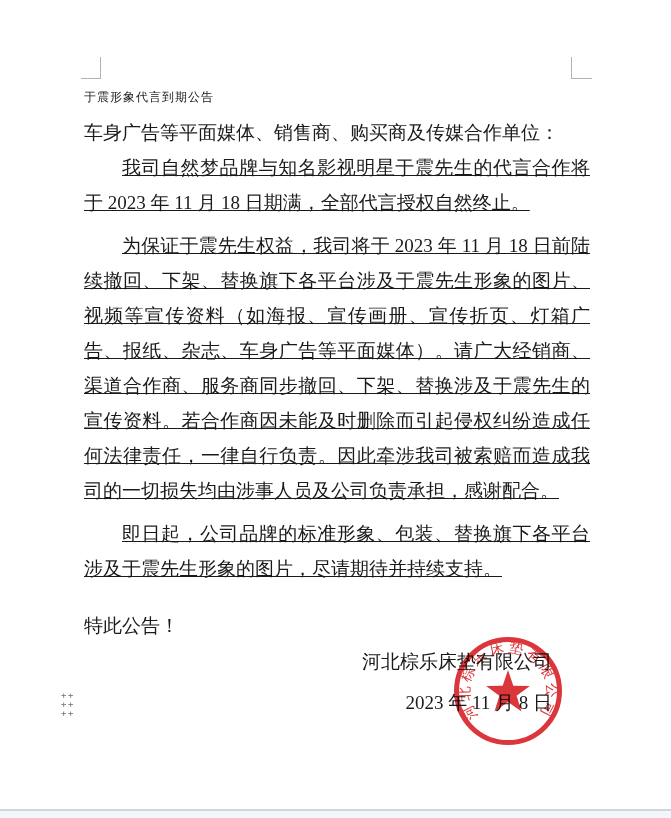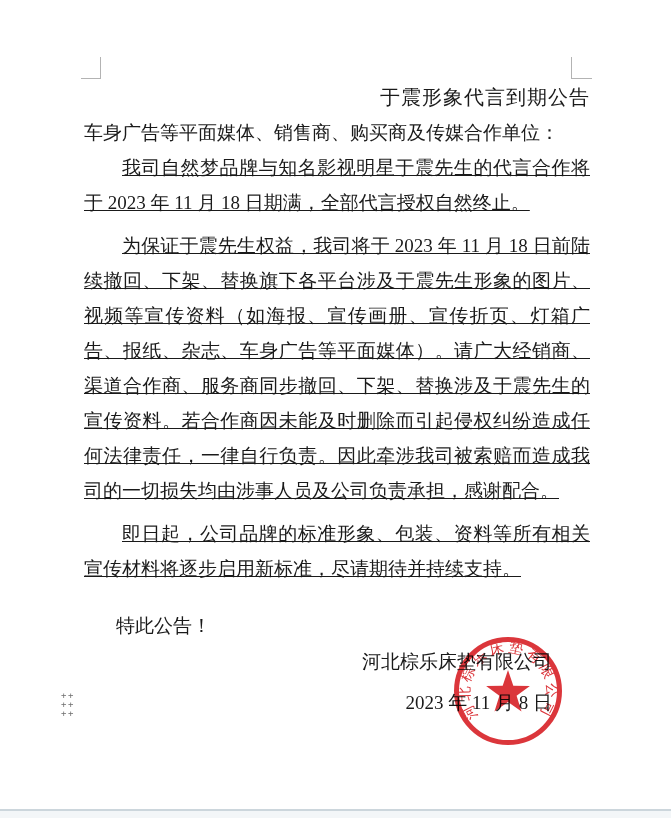--- a/index.html
+++ b/index.html
@@ -30,38 +30,37 @@
   .content {
     position: absolute;
     left: 84px; top: 0;
     width: 506px;
     padding-top: 80px;
     font-size: 19px;
     line-height: 35px;
     text-align: justify;
   }
   .doc-title {
-    font-size: 20px;
+    font-size: 12px;
     font-weight: normal;
-    text-align: right;
+    text-align: left;
     line-height: 35px;
     letter-spacing: 1px;
   }
   .salutation { line-height: 35px; }
   .para {
     text-indent: 2em;
     margin-bottom: 8px;
     line-height: 35px;
     text-decoration: underline;
   }
   .para:first-of-type { margin-top: 8px; }
   .closing {
     margin-top: 22px;
     line-height: 35px;
-    margin-left: 32px;
   }
   .sign-block { text-align: right; padding-right: 38px; }
   .signature { line-height: 30px; margin-top: 4px; }
   .sign-date { line-height: 35px; margin-top: 8px; }
   
   .seal {
     position: absolute;
     left: 452px; top: 635px;
     width: 112px; height: 112px;
     mix-blend-mode: multiply;
@@ -102,21 +101,21 @@
 <div class="page">
 
   <div class="mark mark-tl"></div>
   <div class="mark mark-tr"></div>
 
   <div class="content">
     <h1 class="doc-title">于震形象代言到期公告</h1>
     <p class="salutation">车身广告等平面媒体、销售商、购买商及传媒合作单位：</p>
     <p class="para">我司自然梦品牌与知名影视明星于震先生的代言合作将于 2023 年 11 月 18 日期满，全部代言授权自然终止。</p>
     <p class="para">为保证于震先生权益，我司将于 2023 年 11 月 18 日前陆续撤回、下架、替换旗下各平台涉及于震先生形象的图片、视频等宣传资料（如海报、宣传画册、宣传折页、灯箱广告、报纸、杂志、车身广告等平面媒体）。请广大经销商、渠道合作商、服务商同步撤回、下架、替换涉及于震先生的宣传资料。若合作商因未能及时删除而引起侵权纠纷造成任何法律责任，一律自行负责。因此牵涉我司被索赔而造成我司的一切损失均由涉事人员及公司负责承担，感谢配合。</p>
-    <p class="para">即日起，公司品牌的标准形象、包装、资料等所有相关宣传材料将逐步启用新标准，尽请期待并持续支持。</p>
+    <p class="para">即日起，公司品牌的标准形象、包装、替换旗下各平台涉及于震先生形象的图片，尽请期待并持续支持。</p>
     <p class="closing">特此公告！</p>
     <div class="sign-block">
       <p class="signature">河北棕乐床垫有限公司</p>
       <p class="sign-date">2023 年 11 月 8 日</p>
     </div>
   </div>
 
   <svg class="seal" viewBox="0 0 112 112" xmlns="http://www.w3.org/2000/svg">
     <circle cx="56" cy="56" r="51.5" fill="none" stroke="#d9262c" stroke-width="5"></circle>
     <polygon points="56,35 61.3,50.7 77.9,50.9 64.6,60.8 69.5,76.6 56,67 42.5,76.6 47.4,60.8 34.1,50.9 50.7,50.7" fill="#d9262c"></polygon>

